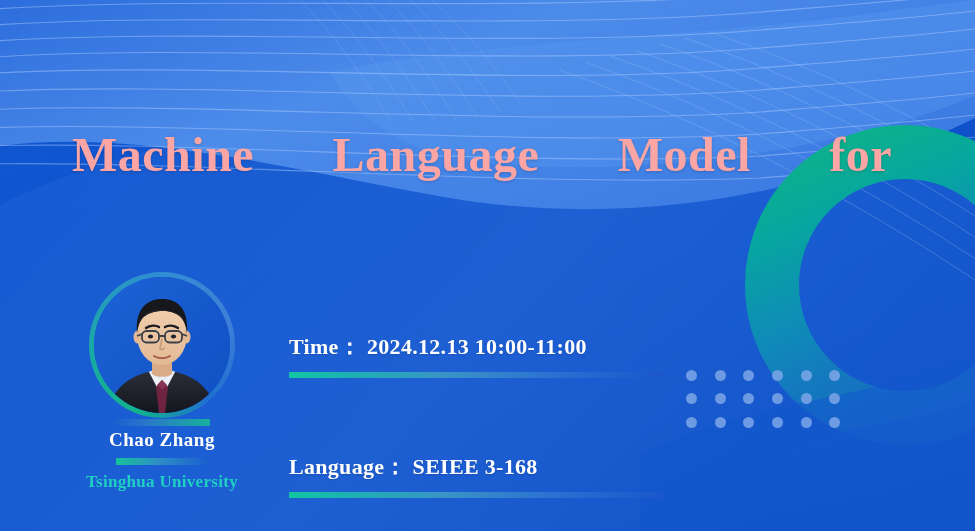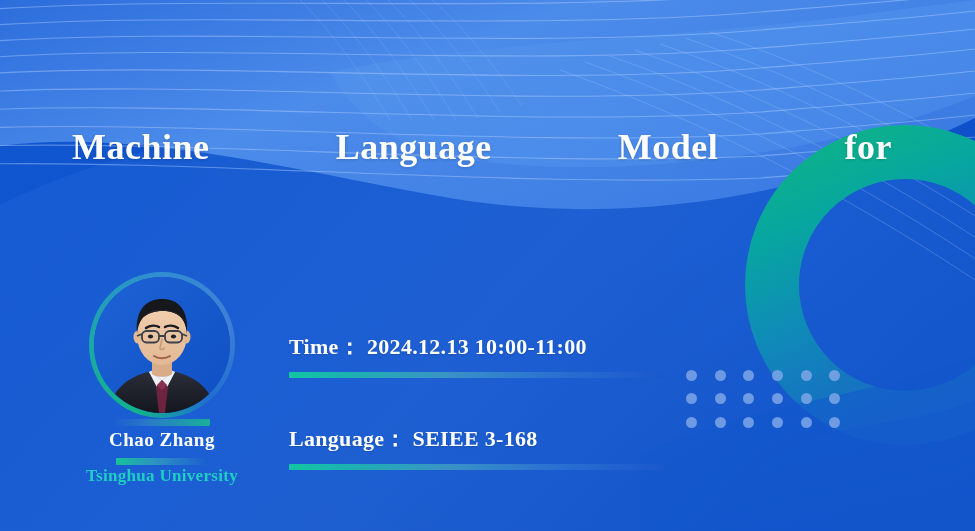--- a/index.html
+++ b/index.html
@@ -48,22 +48,22 @@
     opacity: .85;
   }
 
   
   .title {
     position: absolute;
     left: 72px;
     top: 124px;
     width: 820px;
     z-index: 6;
-    color: #ffffff;
-    font-size: 36px;
+    color: #fca5a5;
+    font-size: 48px;
     font-weight: bold;
     line-height: 1.28;
     letter-spacing: .5px;
     text-align: justify;
     text-align-last: left;
     text-shadow: 0 1px 3px rgba(0,0,0,.18);
   }
   .title .ln {
     display: block;
   }
@@ -125,32 +125,33 @@
     font-weight: bold;
     letter-spacing: .5px;
     margin-top: 2px;
     line-height: 1.25;
   }
   .sp-affil {
     color: #1ecfc2;
     font-size: 17px;
     font-weight: bold;
     letter-spacing: .3px;
+    margin-top: 6px;
     line-height: 1.25;
   }
 
   
   .info {
     position: absolute;
     left: 289px;
     top: 332px;
     width: 380px;
     z-index: 6;
   }
-  .info-row { margin-bottom: 46px; }
+  .info-row { margin-bottom: 74px; }
   .info-row:last-child { margin-bottom: 0; }
   .info-text {
     color: #ffffff;
     font-size: 22px;
     font-weight: bold;
     letter-spacing: .3px;
     white-space: nowrap;
     text-shadow: 0 1px 2px rgba(0,0,0,.15);
   }
   .info-label { margin-right: 6px; }

